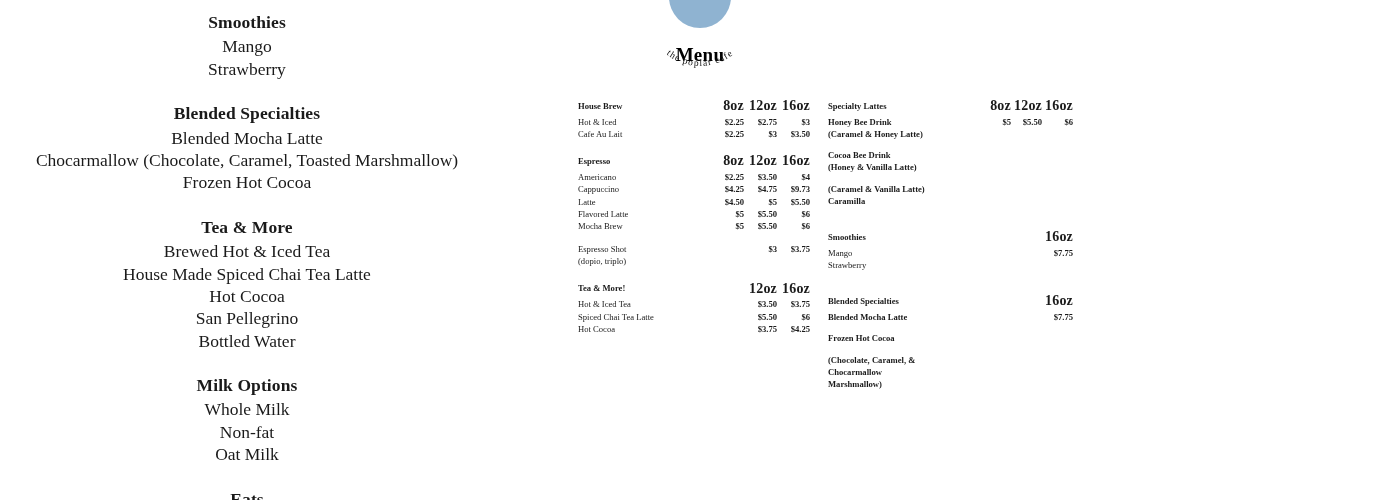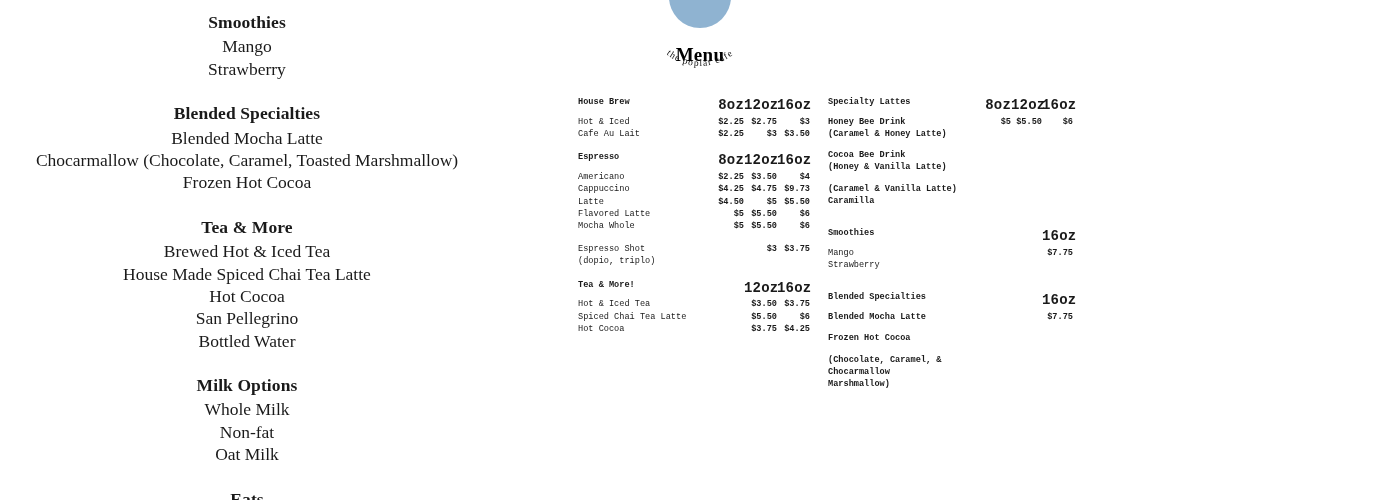--- a/index.html
+++ b/index.html
@@ -77,23 +77,22 @@
     font-size: 8.6px;
     line-height: 1.42;
   }
   #col-left  { width: 232px; }
   #col-right { width: 245px; padding-left: 18px; }
 
   .group { margin-bottom: 11px; }
 
   .row {
     display: flex;
-    align-items: flex-start;
+    align-items: center;
     white-space: nowrap;
-    font-family: Liberation Mono, monospace;
   }
   .row .label { flex: 1 1 auto; }
   .row .p {
     flex: 0 0 auto;
     text-align: right;
     font-weight: bold;
   }
   
   #col-left .p { width: 33px; }
   
@@ -195,21 +194,21 @@
         <span class="p">$5</span>
         <span class="p">$5.50</span>
       </div>
       <div class="row">
         <span class="label">Flavored Latte</span>
         <span class="p">$5</span>
         <span class="p">$5.50</span>
         <span class="p">$6</span>
       </div>
       <div class="row">
-        <span class="label">Mocha Whole</span>
+        <span class="label">Mocha Brew</span>
         <span class="p">$5</span>
         <span class="p">$5.50</span>
         <span class="p">$6</span>
       </div>
     </div>
 
     <div class="group">
       <div class="row">
         <span class="label">Espresso Shot</span>
         <span class="p"></span>

